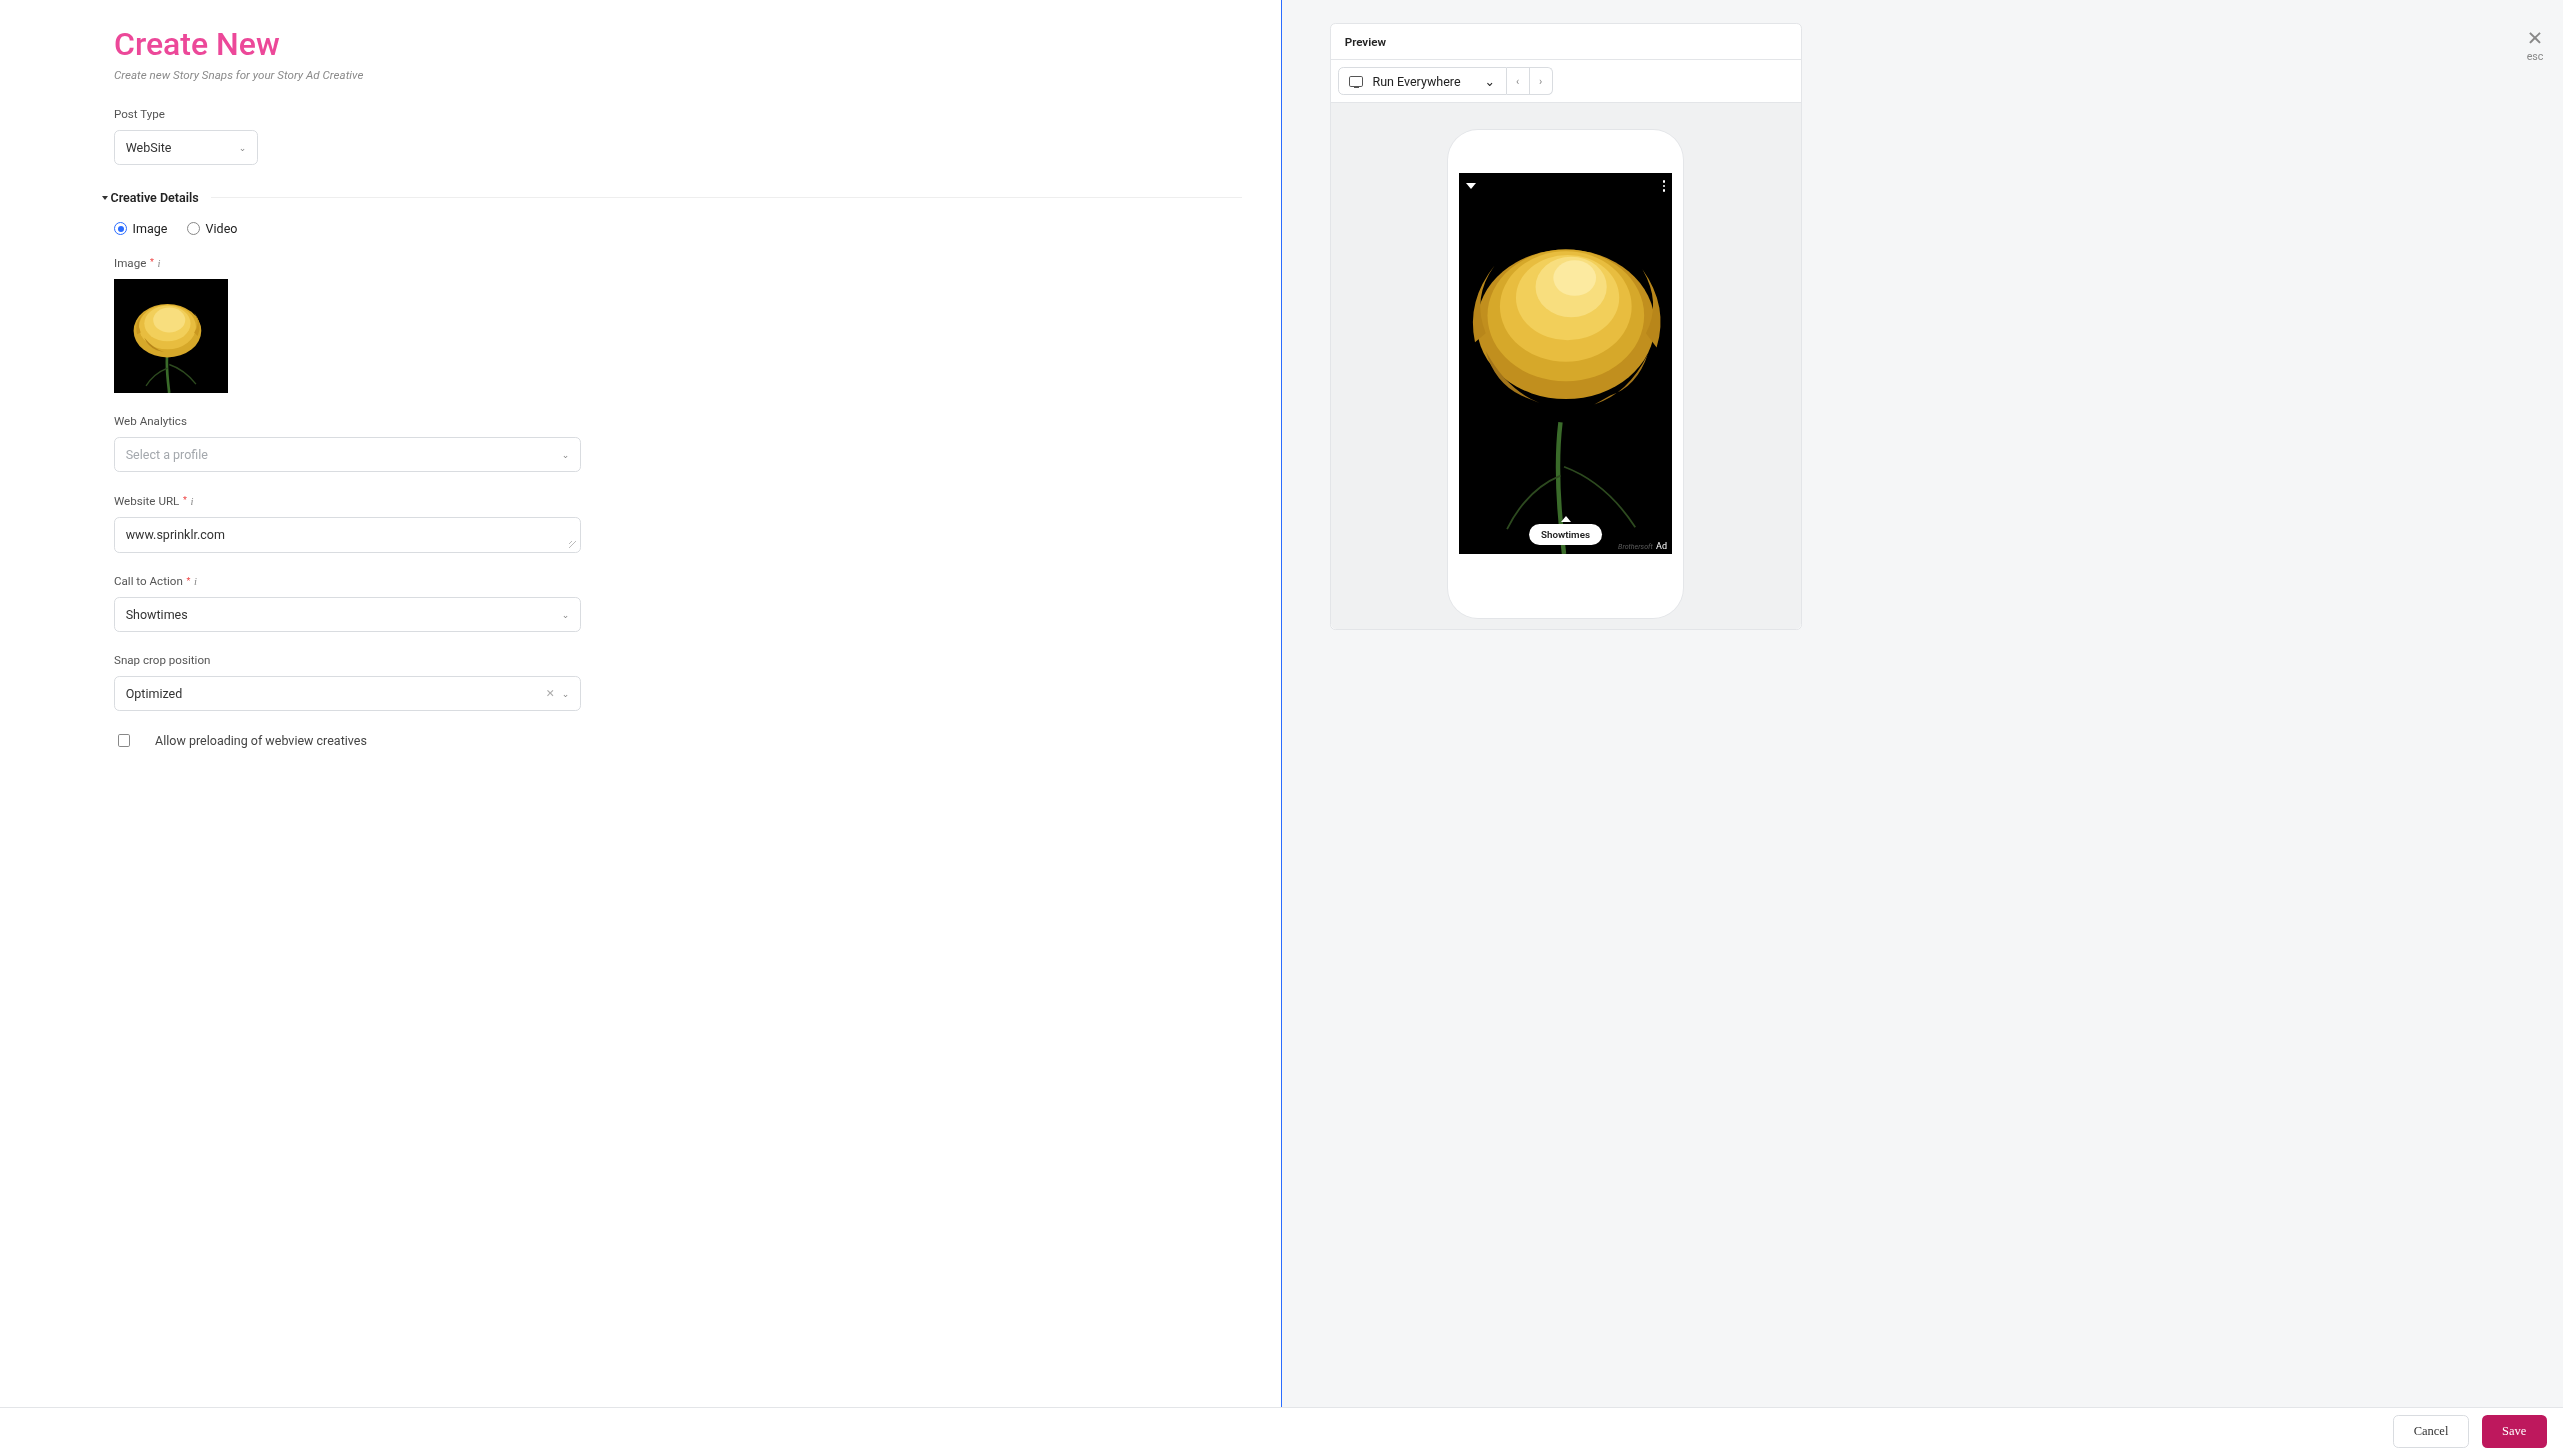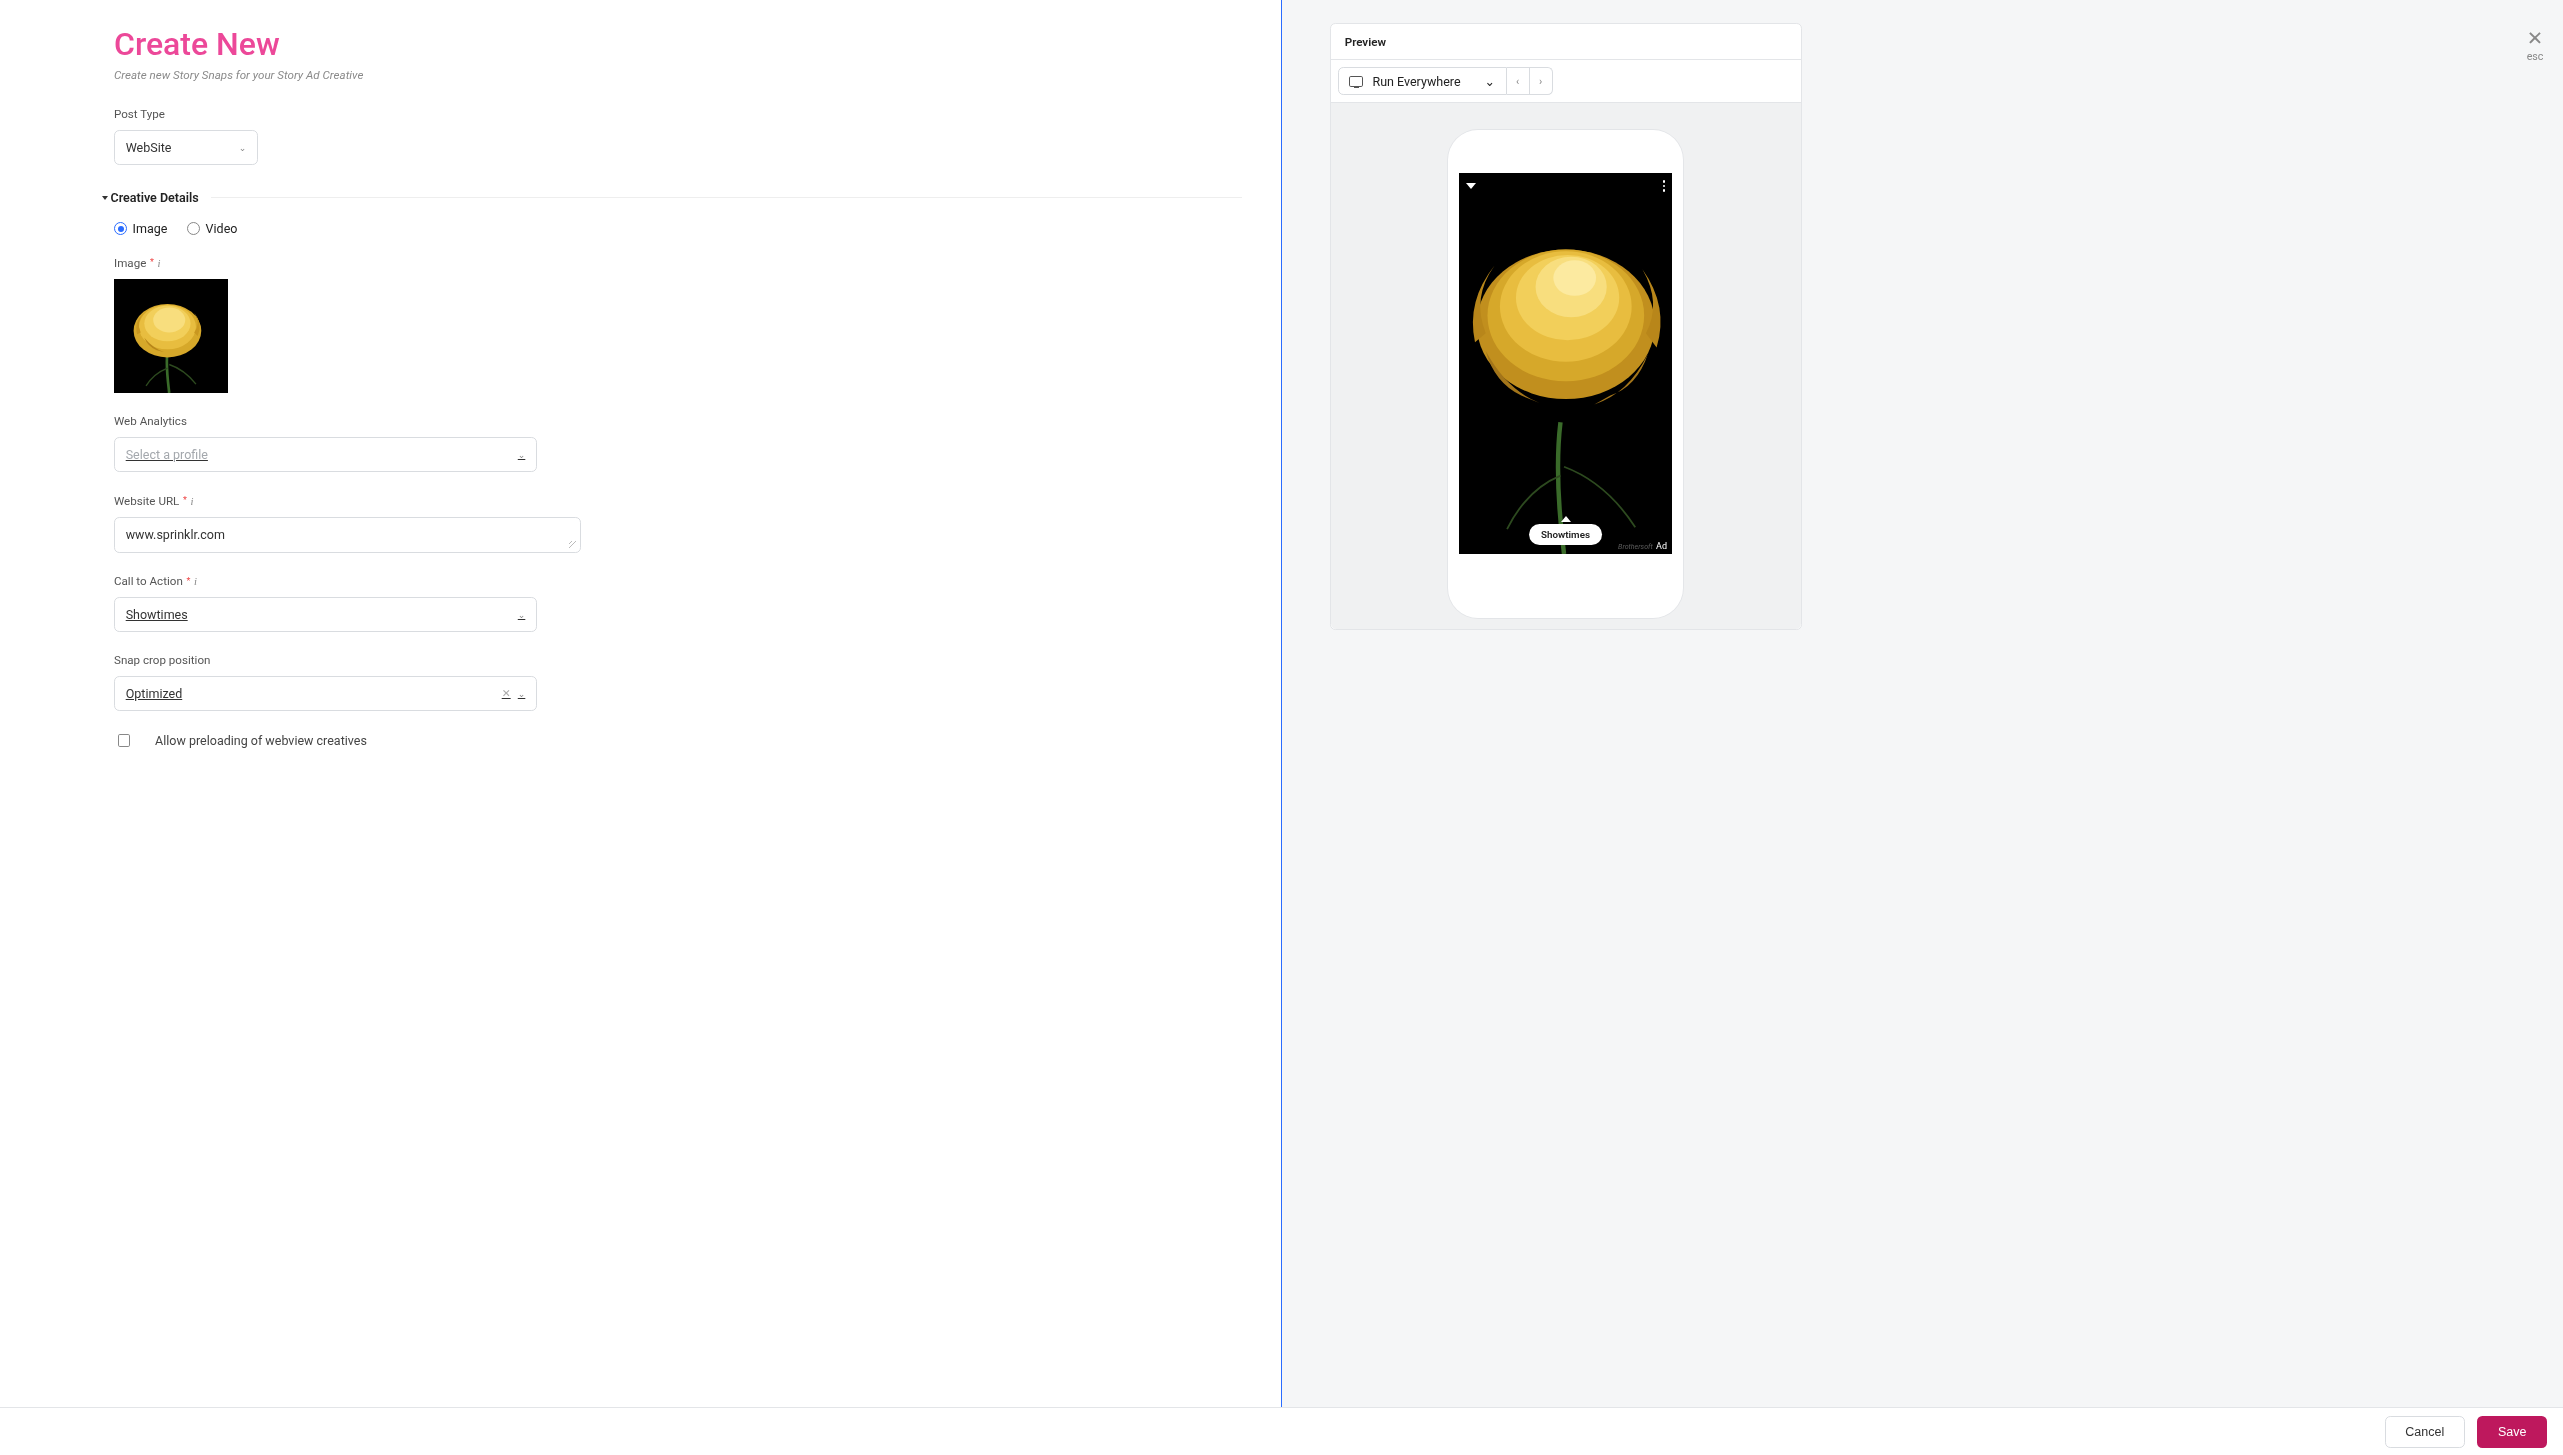--- a/index.html
+++ b/index.html
@@ -72,21 +72,21 @@
   .select-box .chevron {
     color: #888;
     font-size: 9px;
   }
   .select-box .clear-x {
     color: #aaa;
     font-size: 10.7px;
     margin-right: 7.1px;
   }
   .select-narrow { width: 144px; }
-  .select-wide { width: 423px; text-decoration: underline; }
+  .select-wide { width: 467px; }
   .textarea-box {
     width: 467px;
     cursor: text;
     resize: both;
     min-height: 36px;
     position: relative;
   }
   .textarea-box::after {
     content: "";
     position: absolute;
@@ -295,20 +295,21 @@
     align-items: center;
     gap: 12.5px;
     padding: 0 16px;
   }
   .btn {
     padding: 8px 19.6px;
     border-radius: 5.3px;
     font-size: 12.5px;
     cursor: pointer;
     border: 0.9px solid transparent;
+    font-family: Liberation Serif, serif;
   }
   .btn-secondary {
     background: #fff;
     border-color: #d9dce0;
     color: #333;
   }
   .btn-primary {
     background: #be185d;
     color: #fff;
   }

